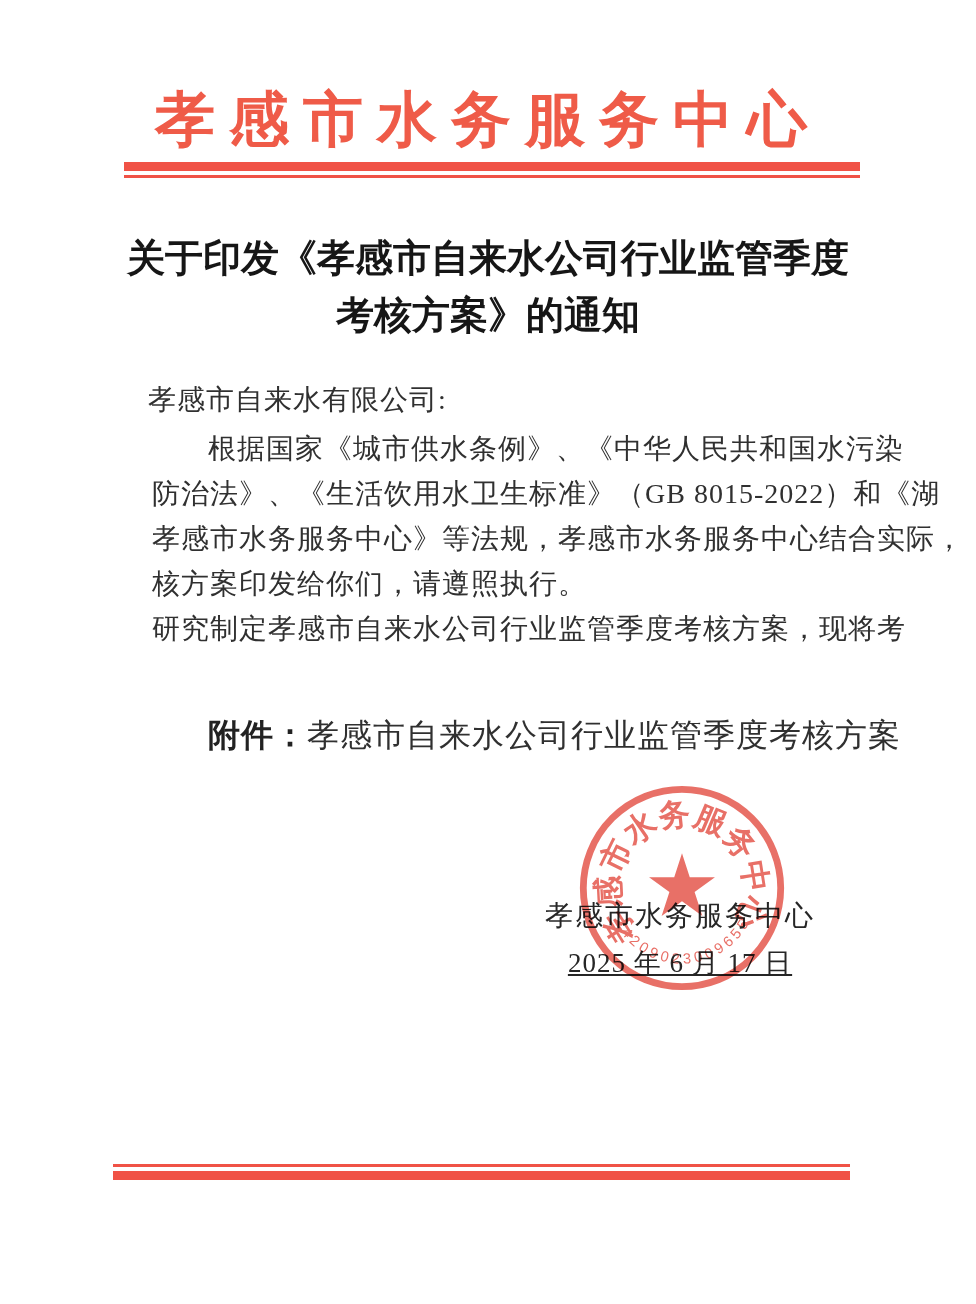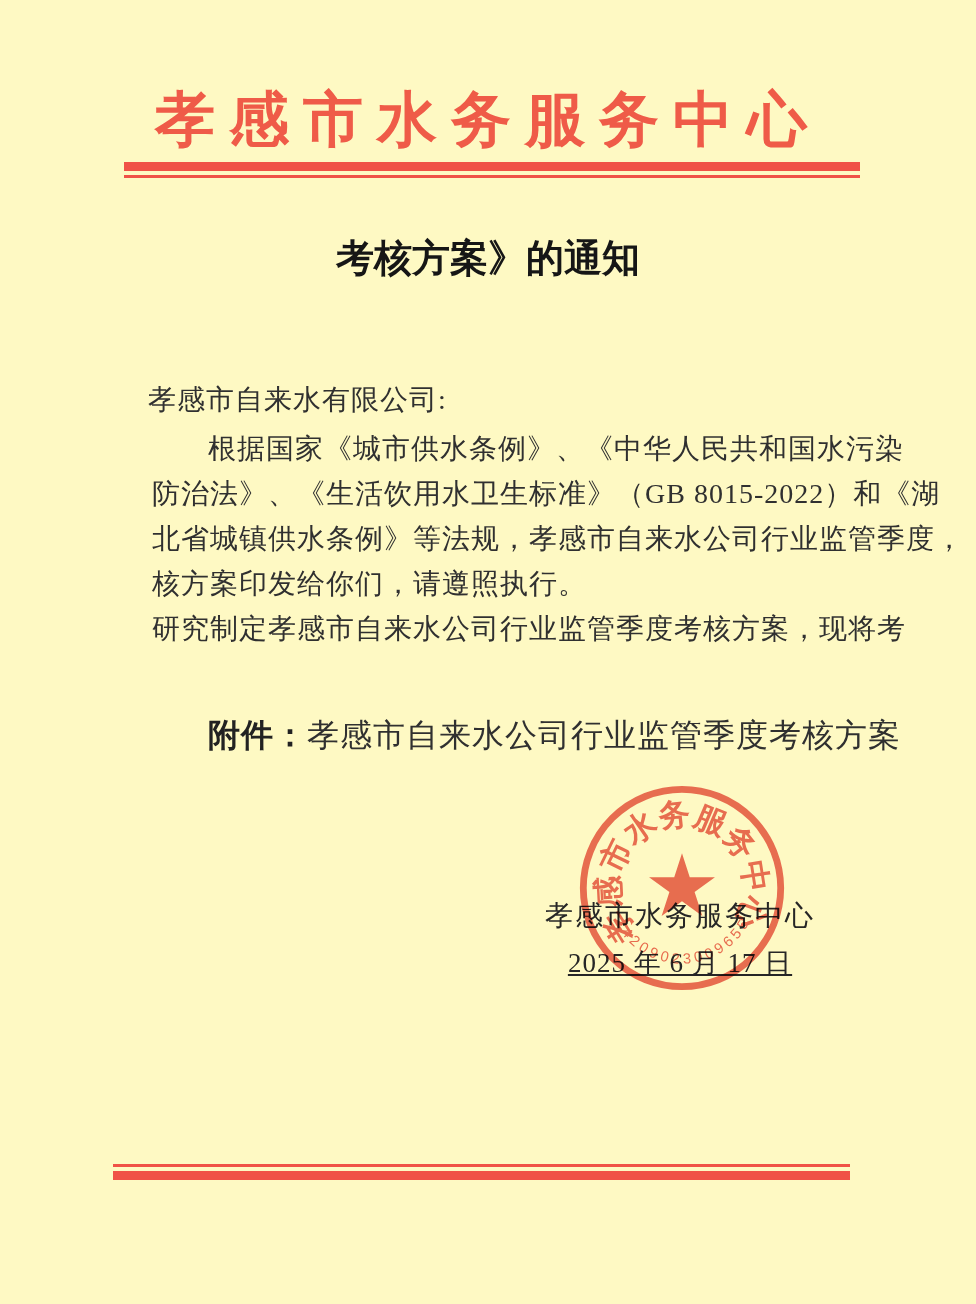--- a/index.html
+++ b/index.html
@@ -1,20 +1,20 @@
 <!DOCTYPE html>
 <html><head>
 <meta charset="utf-8">
 <style>
   html,body { margin:0; padding:0; background:#e8e8e8; }
   .page {
     position:relative;
     width:976px; height:1304px;
     margin:0 auto;
-    background:#fef9c3;
+    background:#ffffff;
     overflow:hidden;
     font-family:"Liberation Serif","DejaVu Serif",serif;
     color:#2a2a2a;
   }
   
   .org-header {
     position:absolute; top:80px; left:0; right:0;
     text-align:center;
     font-size:60px; font-weight:bold;
     letter-spacing:14px;
@@ -84,29 +84,30 @@
 </head>
 <body>
 
 <div class="page">
 
   <div class="org-header">孝感市水务服务中心</div>
   <div class="rule rule-top-thick"></div>
   <div class="rule rule-top-thin"></div>
 
   <div class="doc-title">
+    <div>关于印发《孝感市自来水公司行业监管季度</div>
     <div>考核方案》的通知</div>
   </div>
 
   <div class="salutation">孝感市自来水有限公司:</div>
 
   <div class="paragraph">
     <div class="para-line indent">根据国家《城市供水条例》、《中华人民共和国水污染</div>
     <div class="para-line">防治法》、《生活饮用水卫生标准》（GB 8015-2022）和《湖</div>
-    <div class="para-line">北省城镇供水条例》等法规，孝感市自来水公司行业监管季度，</div>
+    <div class="para-line">孝感市水务服务中心》等法规，孝感市水务服务中心结合实际，</div>
     <div class="para-line">核方案印发给你们，请遵照执行。</div>
     <div class="para-line">研究制定孝感市自来水公司行业监管季度考核方案，现将考</div>
   </div>
 
   <div class="attachment">
     <span class="attachment-label">附件：</span><span>孝感市自来水公司行业监管季度考核方案</span>
   </div>
 
   <div class="sign-org">孝感市水务服务中心</div>
   <div class="sign-date">2025 年 6 月 17 日</div>

